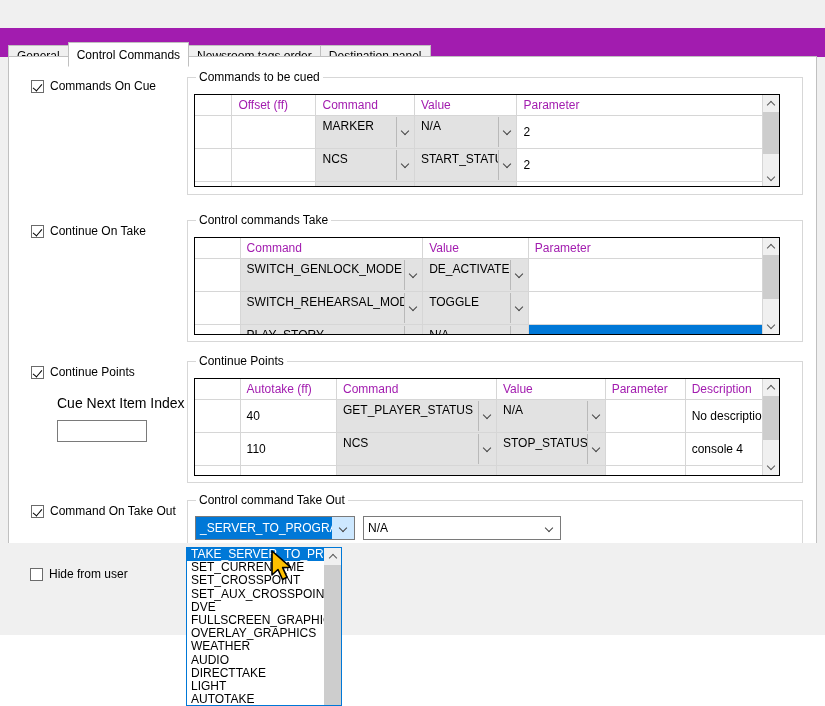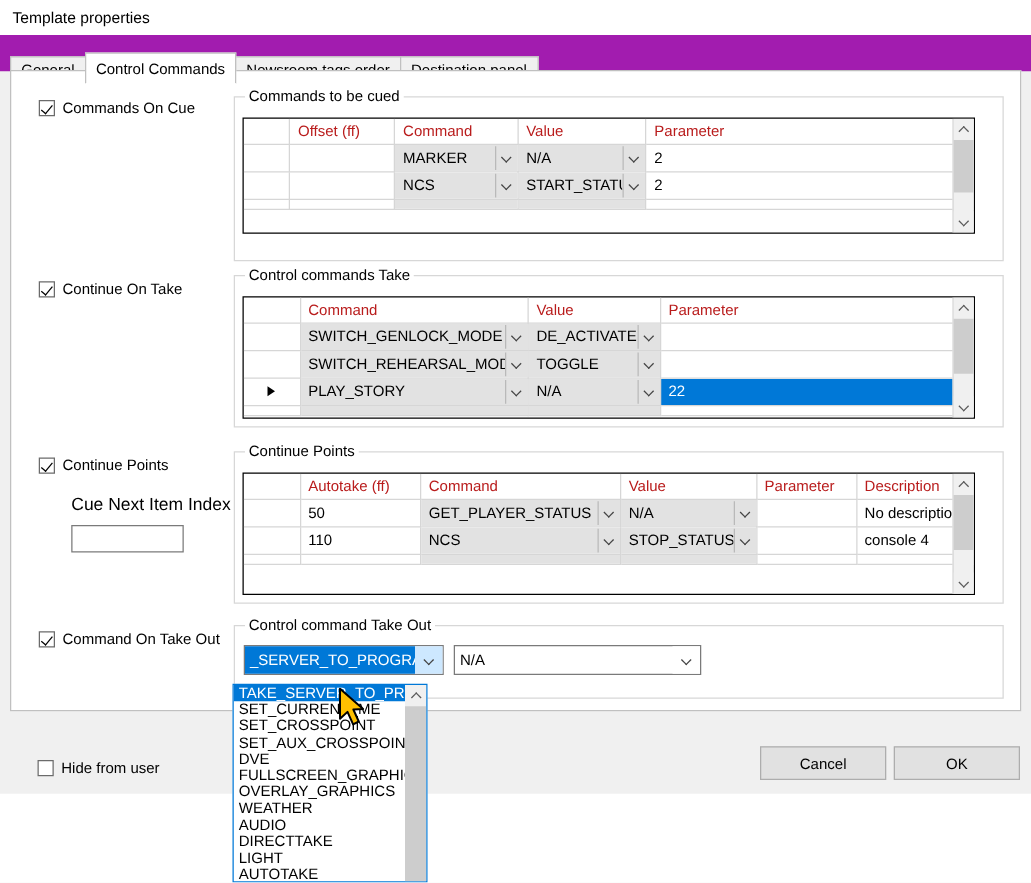--- a/index.html
+++ b/index.html
@@ -66,24 +66,24 @@
     padding:0 3px; font-size:12px; color:#000; white-space:nowrap;
   }
 
   
   .grid { position:absolute; border:1px solid #000; background:#fff; overflow:hidden; }
   .gtable { border-collapse:collapse; table-layout:fixed; width:100%; }
   .gtable th {
     height:20px; font-weight:normal; font-size:12px; text-align:left;
     padding:0 0 0 6px; background:#ffffff;
     border-right:1px solid #d6d6d6; border-bottom:1px solid #d6d6d6;
-    color:#b91c1c; white-space:nowrap; overflow:hidden;
+    color:#a21caf; white-space:nowrap; overflow:hidden;
   }
   .gtable td {
-    height:22px; font-size:12px; padding:0; background:#ffffff;
+    height:22px; font-size:12px; padding:16px; background:#ffffff;
     border-right:1px solid #d6d6d6; border-bottom:1px solid #d6d6d6;
     color:#000; overflow:hidden; white-space:nowrap; vertical-align:middle;
   }
   .gtable td.plain { padding:0 6px; }
   .rowhead { width:36px; text-align:center; }
   .rowarrow {
     display:inline-block; width:0; height:0; margin-top:1px;
     border-left:6px solid #000; border-top:4px solid transparent; border-bottom:4px solid transparent;
   }
   
@@ -145,56 +145,53 @@
   .dropdown {
     position:absolute; border:1px solid #0078d7; background:#ffffff; overflow:hidden; z-index:40;
   }
   .ditem { height:13.2px; line-height:13.2px; font-size:12px; padding-left:4px; white-space:nowrap; overflow:hidden; }
   .ditem.selected { background:#0078d7; color:#ffffff; }
   .dsb { position:absolute; right:0; top:0; bottom:0; width:17px; background:#f0f0f0; }
   .dsb .dbtn { height:17px; display:flex; align-items:center; justify-content:center; }
   .dsb .dthumb { position:absolute; left:0; right:0; top:17px; bottom:0; background:#cdcdcd; }
 
   
-  .footer { position:absolute; left:0; top:583px; width:825px; height:66px; background:#f0f0f0; }
+  .footer { position:absolute; left:0; top:543px; width:825px; height:66px; background:#f0f0f0; }
   .btn {
     position:absolute; height:27px; background:#e1e1e1; border:1px solid #adadad;
     font-size:12px; color:#000; display:flex; align-items:center; justify-content:center;
   }
   .whitestrip { position:absolute; left:0; top:635px; width:825px; height:71px; background:#ffffff; }
 
   
   .cursor { position:absolute; z-index:60; pointer-events:none; }
 </style>
 </head>
 <body>
 
 <div id="root">
 
-  <div class="titlebar">
-    <span class="title">Template properties</span>
-  </div>
 
   <div class="tabstrip">
     <div class="tabs">
       <div class="tab">General</div>
       <div class="tab active">Control Commands</div>
       <div class="tab">Newsroom tags order</div>
       <div class="tab">Destination panel</div>
     </div>
   </div>
 
   <div class="tabpage">
 
     <div class="cbrow" style="left:22px; top:22px;">
       <span class="cbox checked"></span>
       <span class="cblabel">Commands On Cue</span>
     </div>
 
-    <div class="group" style="left:178px; top:20px; width:616px; height:132px;">
+    <div class="group" style="left:178px; top:20px; width:616px; height:118px;">
       <span class="glabel">Commands to be cued</span>
 
       <div class="grid" style="left:6px; top:16px; width:586px; height:93px;">
         <table class="gtable">
           <colgroup>
             <col style="width:36px">
               <col style="width:82px">
               <col style="width:96px">
               <col style="width:100px">
               <col style="width:255px">
@@ -383,21 +380,21 @@
               <th>Autotake (ff)</th>
               <th>Command</th>
               <th>Value</th>
               <th>Parameter</th>
               <th>Description</th>
             </tr>
           </thead>
           <tbody>
             <tr>
               <td class="rowhead plain"></td>
-              <td class="plain">50</td>
+              <td class="plain">40</td>
               <td class="combocell">
                 <span class="ctext">GET_PLAYER_STATUS</span>
                 <span class="carrow">
                     <i class="chev"></i>
                   </span>
               </td>
               <td class="combocell">
                 <span class="ctext">N/A</span>
                 <span class="carrow">
                     <i class="chev"></i>
@@ -469,22 +466,20 @@
       </div>
     </div>
 
   </div>
 
   <div class="footer">
     <div class="cbrow" style="left:30px; top:24px;">
       <span class="cbox"></span>
       <span class="cblabel">Hide from user</span>
     </div>
-    <div class="btn" style="left:608px; top:14px; width:101px;">Cancel</div>
-    <div class="btn" style="left:715px; top:14px; width:101px;">OK</div>
   </div>
   <div class="whitestrip"></div>
 
   <div class="dropdown" style="left:186px; top:547px; width:156px; height:159px;">
     <div id="dropdown-items" style="position:absolute; left:0; top:0; right:17px; bottom:0; overflow:hidden;">
         <div class="ditem selected">TAKE_SERVER_TO_PROG</div>
         <div class="ditem">SET_CURRENT_ME</div>
         <div class="ditem">SET_CROSSPOINT</div>
         <div class="ditem">SET_AUX_CROSSPOINT</div>
         <div class="ditem">DVE</div>

